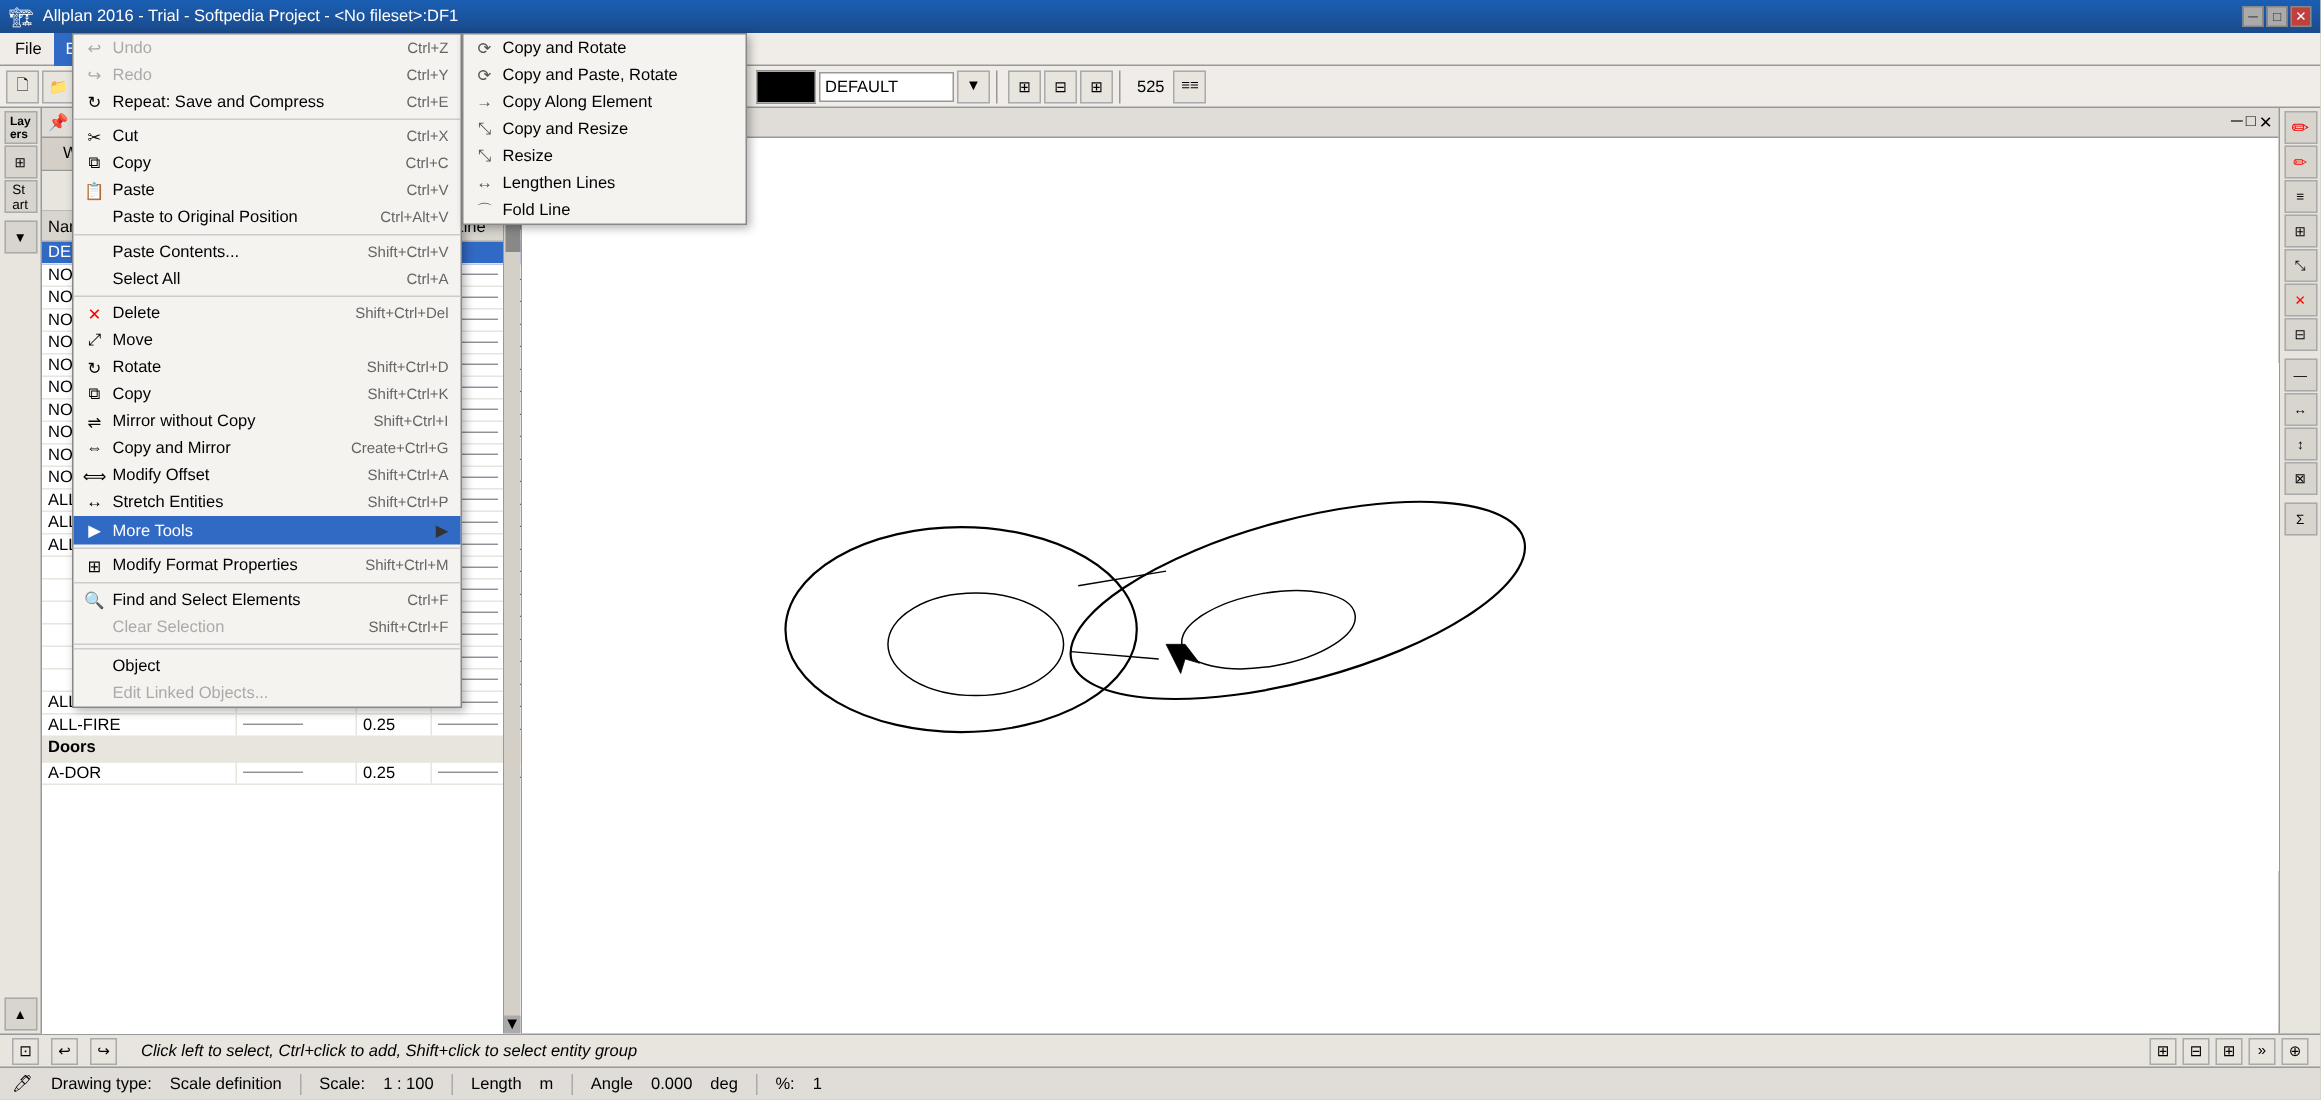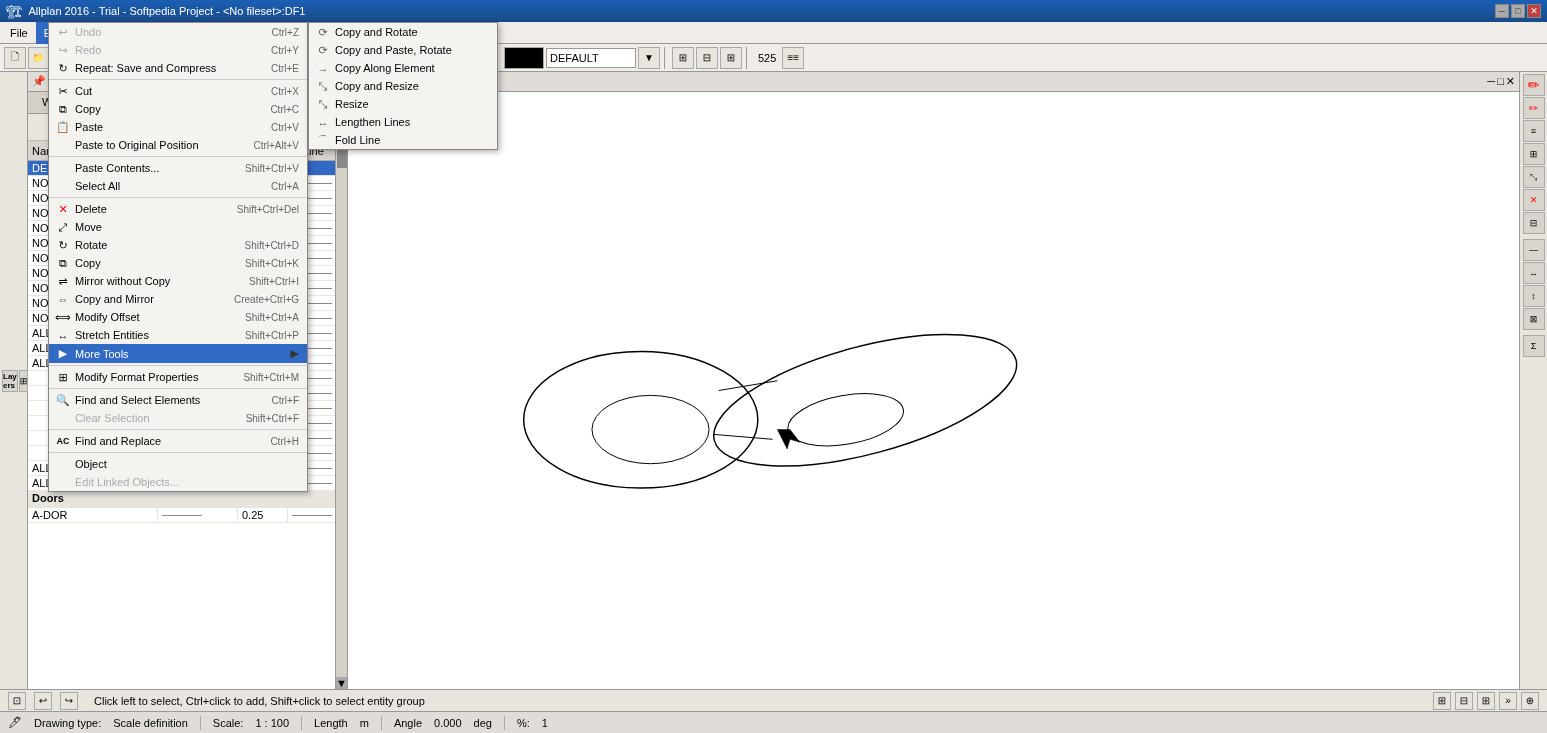--- a/index.html
+++ b/index.html
@@ -88,21 +88,21 @@
       height: calc(733px - 22px - 22px - 28px - 22px - 22px);
       position: relative;
     }
 
     
     #left-sidebar {
       width: 28px;
       background: #e8e4de;
       border-right: 1px solid #999;
       display: flex;
-      flex-direction: row;
+      flex-direction: column;
       align-items: center;
       padding: 2px;
       gap: 1px;
     }
     .sidebar-btn {
       width: 22px; height: 22px;
       background: #d8d4ce;
       border: 1px solid #aaa;
       display: flex; align-items: center; justify-content: center;
       cursor: pointer;
@@ -739,25 +739,20 @@
     <span class="menu-icon">🔍</span>
     <span>Find and Select Elements</span>
     <span class="menu-shortcut">Ctrl+F</span>
   </div>
   <div class="menu-group-item disabled">
     <span class="menu-icon"></span>
     <span>Clear Selection</span>
     <span class="menu-shortcut">Shift+Ctrl+F</span>
   </div>
   <div class="menu-separator"></div>
-  <div class="menu-group-item">
-    <span class="menu-icon" style="font-size:9px;font-weight:bold;">AC</span>
-    <span>Find and Replace</span>
-    <span class="menu-shortcut">Ctrl+H</span>
-  </div>
   <div class="menu-separator"></div>
   <div class="menu-group-item">
     <span class="menu-icon"></span>
     <span>Object</span>
   </div>
   <div class="menu-group-item disabled">
     <span class="menu-icon"></span>
     <span>Edit Linked Objects...</span>
   </div>
 </div>
@@ -790,21 +785,21 @@
   <div class="menu-group-item">
     <span class="menu-icon" style="color:#555;">⌒</span>
     <span>Fold Line</span>
   </div>
 </div>
 
 <div id="bottom-bar" style="position:absolute;bottom:22px;left:0;right:0;background:#e8e4de;height:22px;display:flex;align-items:center;padding:0 8px;border-top:1px solid #999;font-size:11px;">
   <div class="tb-btn" style="width:18px;height:18px;">⊡</div>
   <div class="tb-btn" style="width:18px;height:18px;">↩</div>
   <div class="tb-btn" style="width:18px;height:18px;">↪</div>
-  <span style="margin-left:8px;">Click left to select, Ctrl+click to add, Shift+click to select entity group</span>
+  <span style="margin-left:8px;font-style:italic;">Click left to select, Ctrl+click to add, Shift+click to select entity group</span>
   <div style="margin-left:auto;display:flex;gap:4px;">
     <div class="tb-btn" style="width:18px;height:18px;">⊞</div>
     <div class="tb-btn" style="width:18px;height:18px;">⊟</div>
     <div class="tb-btn" style="width:18px;height:18px;">⊞</div>
     <div class="tb-btn" style="width:18px;height:18px;">»</div>
     <div class="tb-btn" style="width:18px;height:18px;">⊕</div>
   </div>
 </div>
 
 <div id="status-bar" style="position:absolute;bottom:0;left:0;right:0;background:#e0ddd8;height:22px;display:flex;align-items:center;padding:0 8px;border-top:1px solid #999;font-size:11px;gap:12px;">

